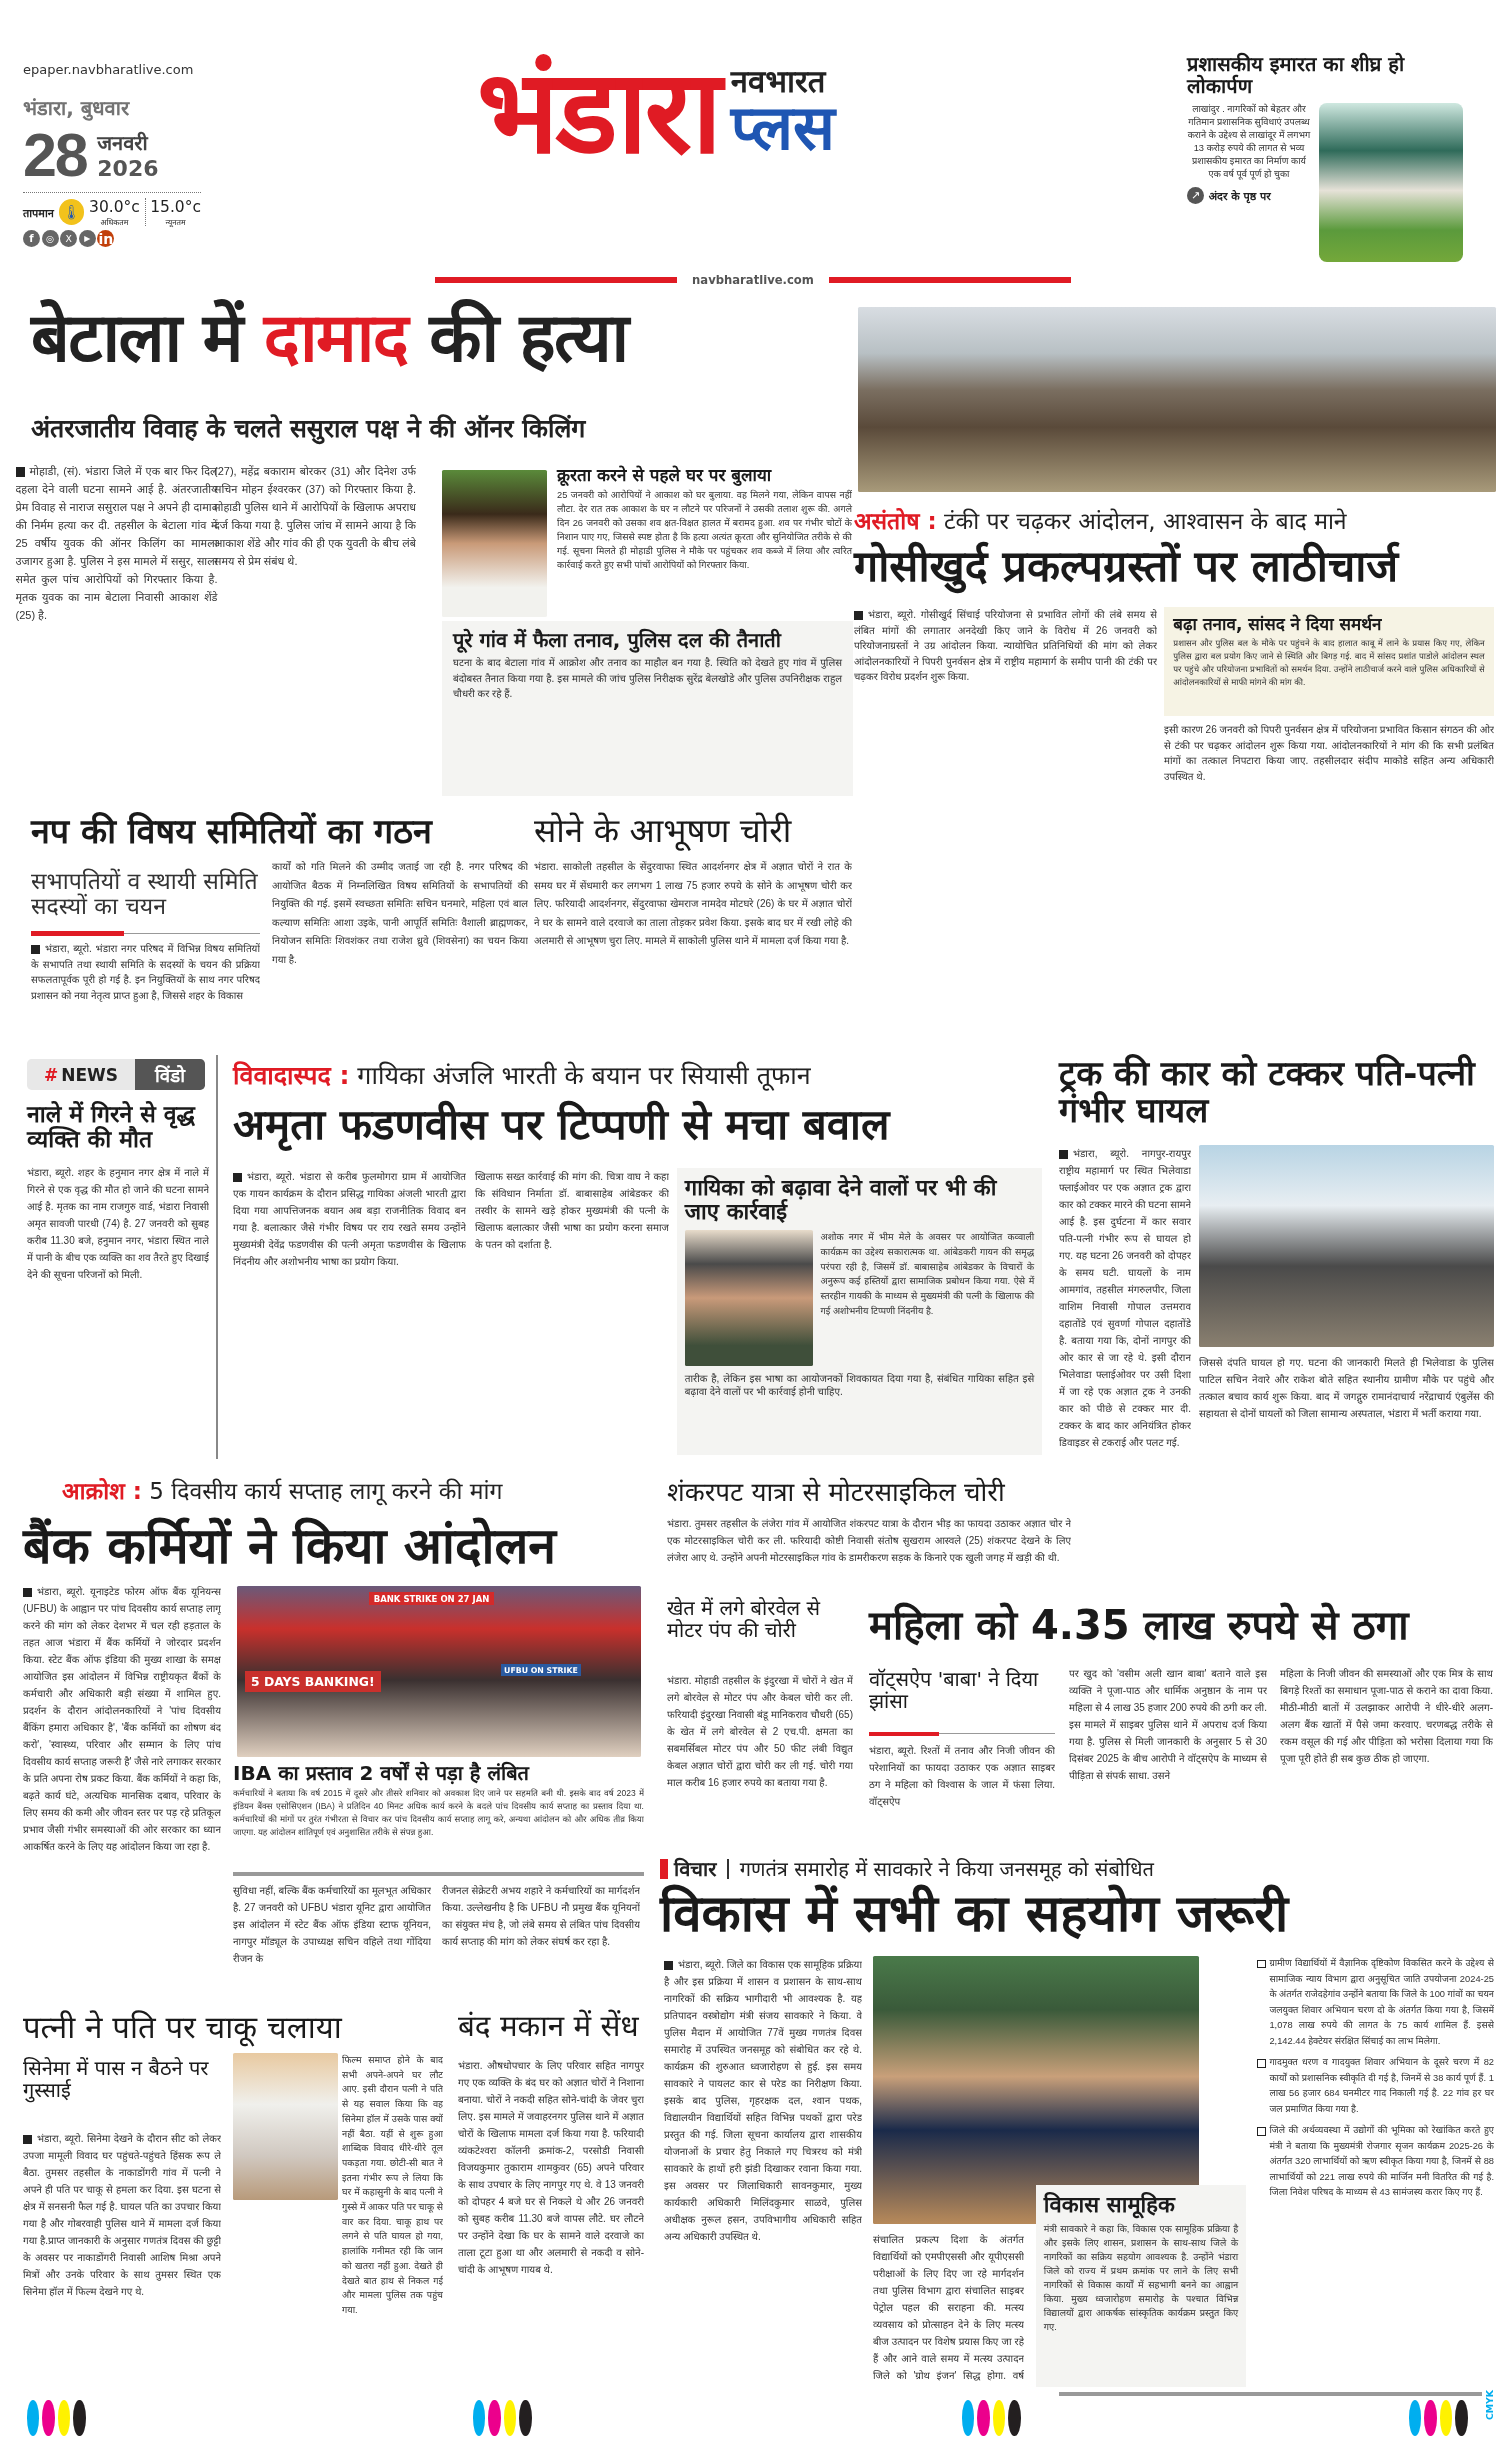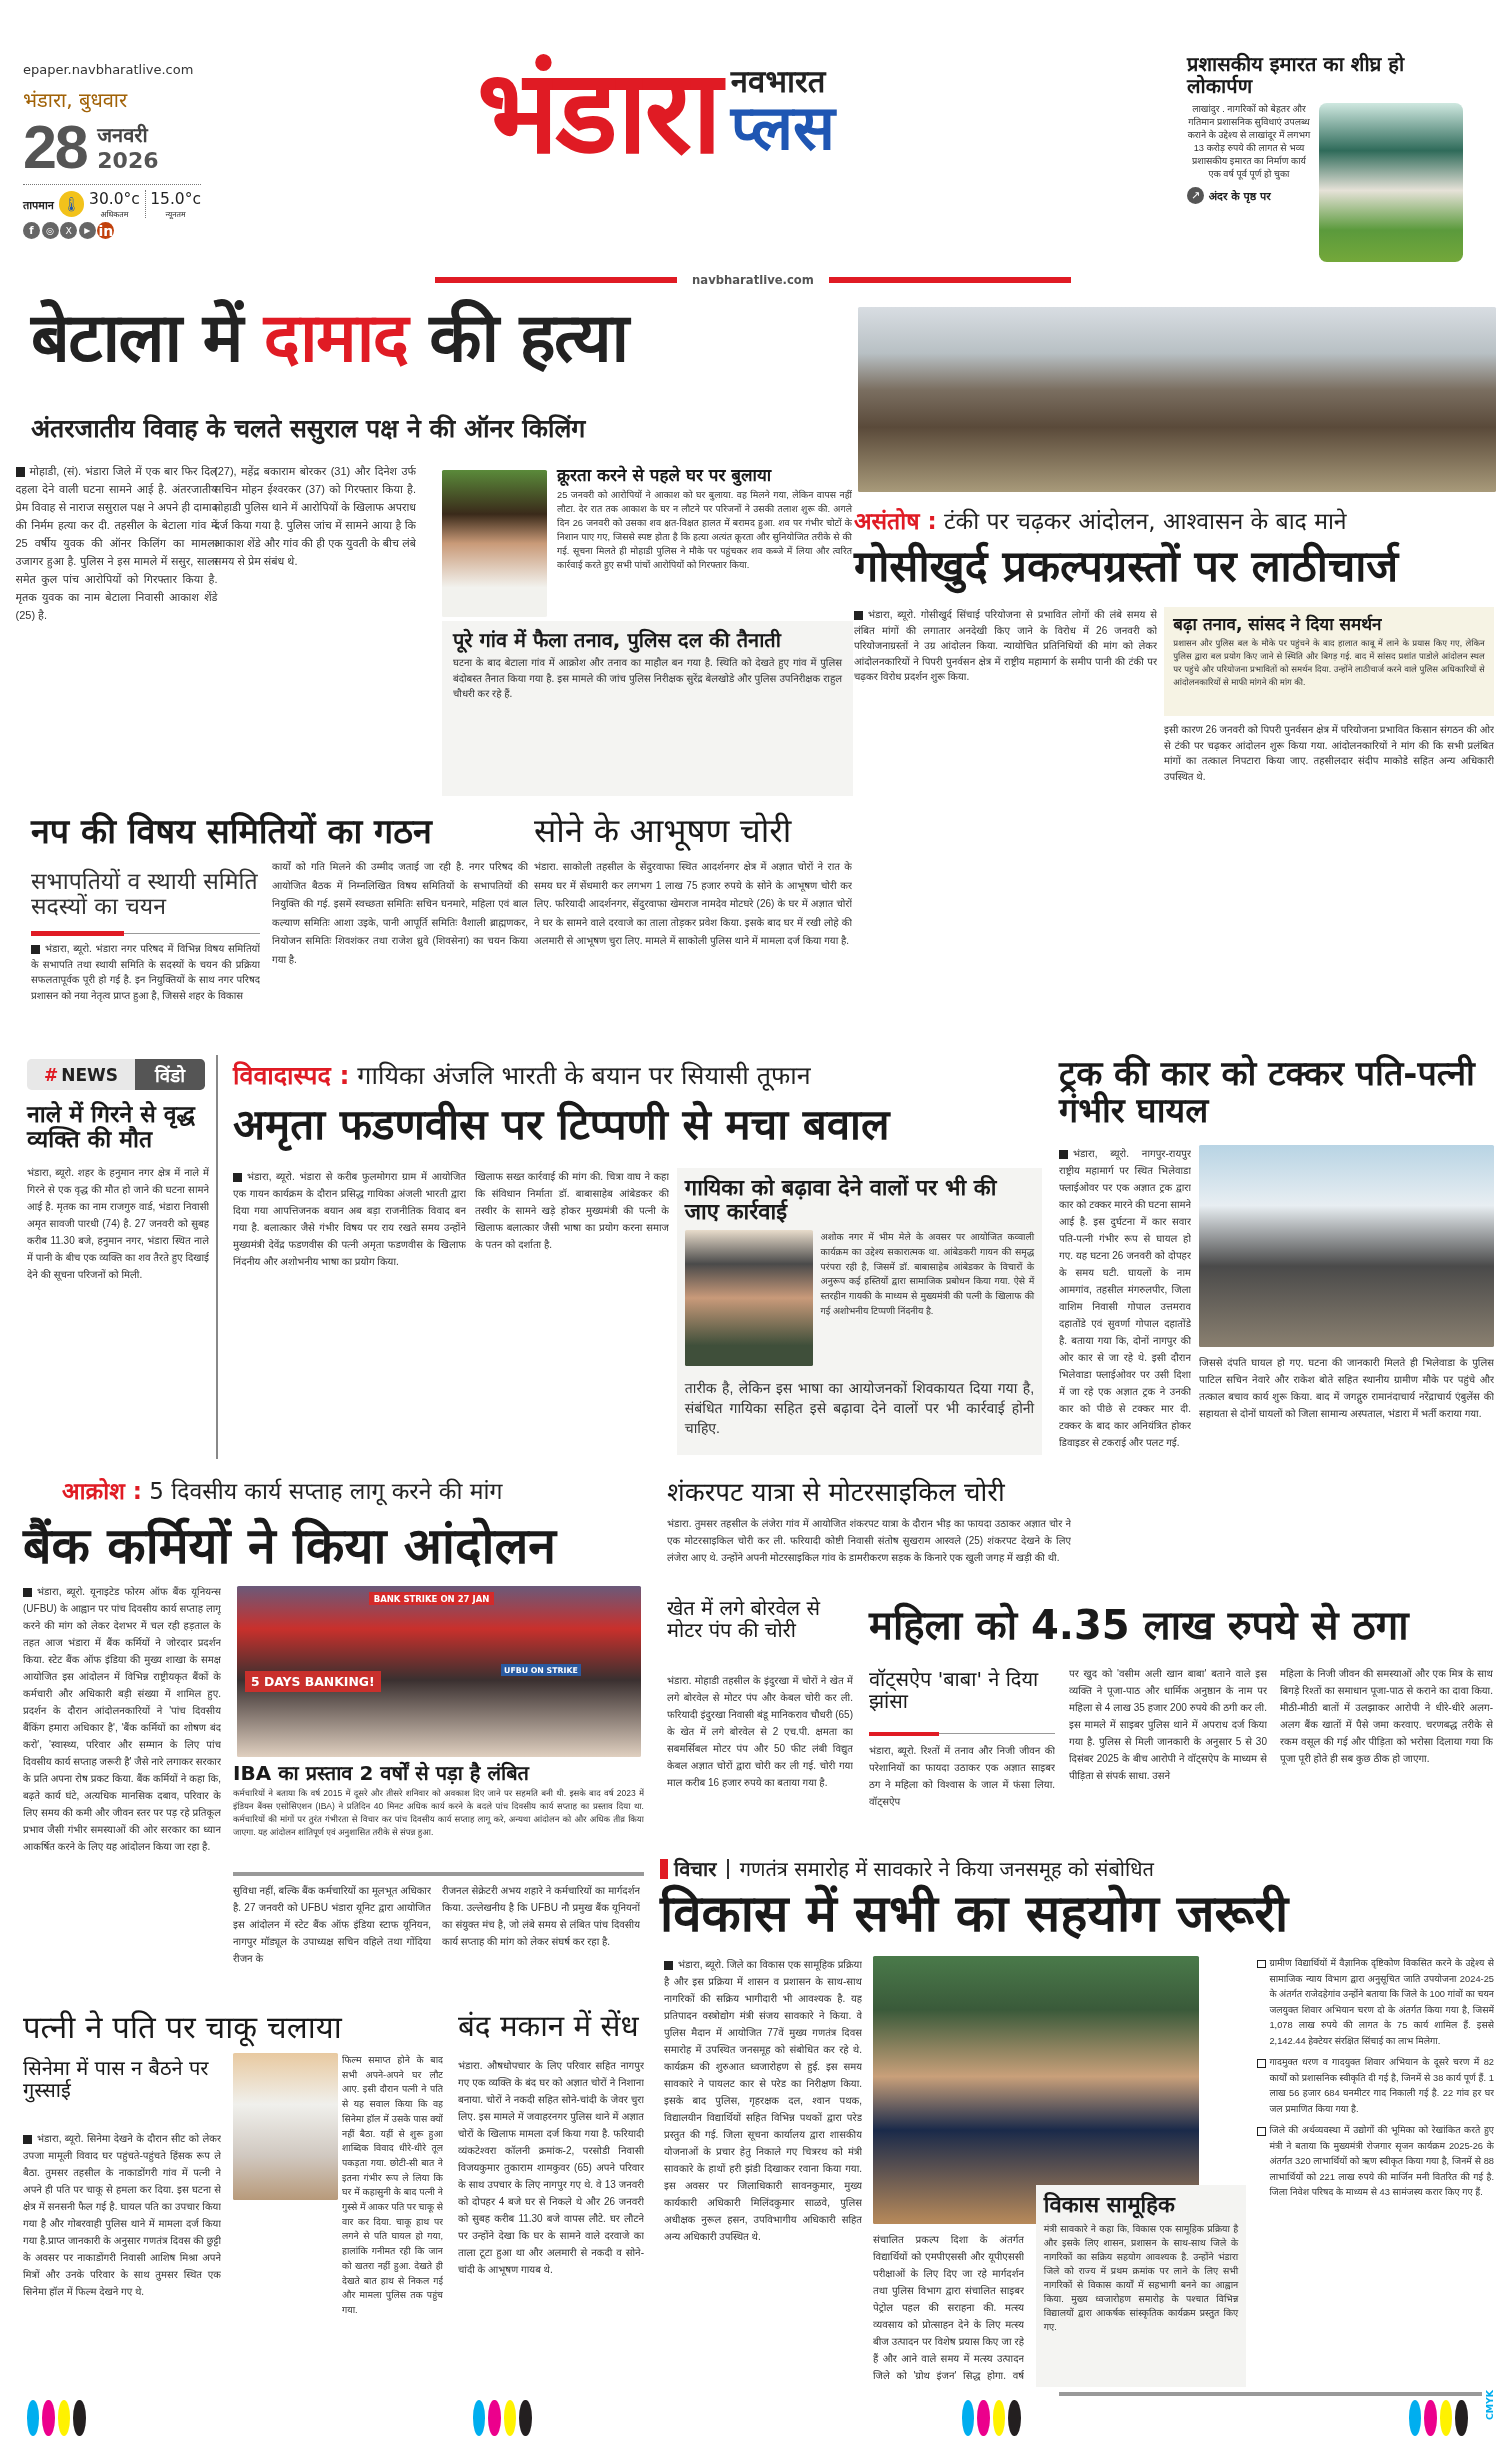--- a/index.html
+++ b/index.html
@@ -14,21 +14,21 @@
 .greybar{height:6.2px;background:#999}
 .boxbg{background:#f4f4f2}
 .cmyk{display:flex;gap:3.1px}
 .cmyk span{width:12.4px;height:36px;border-radius:50%}
 </style>
 </head>
 <body>
 
 <div class="abs" style="left:23px;top:62px;width:178px">
   <div style="font-size:13px;color:#333">epaper.navbharatlive.com</div>
-  <div style="font-size:20px;font-weight:normal;color:#a16207;margin-top:9px">भंडारा, बुधवार</div>
+  <div style="font-size:20px;font-weight:bold;color:#737373;margin-top:17px">भंडारा, बुधवार</div>
   <div style="display:flex;align-items:center;margin-top:1.6px">
     <div style="font-size:61px;font-weight:bold;color:#555;line-height:65px;letter-spacing:-2.3px;font-family:'Liberation Sans',sans-serif">28</div>
     <div style="margin-left:11px">
       <div style="font-size:20px;font-weight:bold;color:#444">जनवरी</div>
       <div style="font-size:22px;font-weight:bold;color:#555">2026</div>
     </div>
   </div>
   <div style="border-top:1.6px dotted #777;margin-top:4.7px;padding-top:4.7px;display:flex;align-items:center;gap:4.7px;font-size:9.3px">
     <span style="font-weight:bold;font-size:11px">तापमान</span>
     <span style="width:26px;height:26px;border-radius:50%;background:#f2c21b;display:inline-flex;align-items:center;justify-content:center;font-size:14px;color:#1f56b3">🌡</span>
@@ -131,21 +131,21 @@
 </div>
 <div class="abs hl" style="left:233px;top:1102px;font-size:42px;white-space:nowrap">अमृता फडणवीस पर टिप्पणी से मचा बवाल</div>
 <div class="abs txt" style="left:233px;top:1168px;width:233px;height:287px;overflow:hidden;font-size:10px;line-height:17px"><span class="sq"></span><span>भंडारा, ब्यूरो. भंडारा से करीब फुलमोगरा ग्राम में आयोजित एक गायन कार्यक्रम के दौरान प्रसिद्ध गायिका अंजली भारती द्वारा दिया गया आपत्तिजनक बयान अब बड़ा राजनीतिक विवाद बन गया है. बलात्कार जैसे गंभीर विषय पर राय रखते समय उन्होंने मुख्यमंत्री देवेंद्र फडणवीस की पत्नी अमृता फडणवीस के खिलाफ निंदनीय और अशोभनीय भाषा का प्रयोग किया.</span></div>
 <div class="abs txt" style="left:475px;top:1168px;width:194px;height:287px;overflow:hidden;font-size:10px;line-height:17px">खिलाफ सख्त कार्रवाई की मांग की. चित्रा वाघ ने कहा कि संविधान निर्माता डॉ. बाबासाहेब आंबेडकर की तस्वीर के सामने खड़े होकर मुख्यमंत्री की पत्नी के खिलाफ बलात्कार जैसी भाषा का प्रयोग करना समाज के पतन को दर्शाता है.</div>
 <div class="abs boxbg" style="left:677px;top:1168px;width:365px;height:287px;padding:7.8px">
   <div class="hl" style="font-size:22px">गायिका को बढ़ावा देने वालों पर भी की जाए कार्रवाई</div>
   <div style="display:flex;gap:7.8px;margin-top:6.2px">
     <div class="photo" style="width:128px;height:136px;flex:none;background:linear-gradient(180deg,#e8dccb 0,#4a4a4a 25%,#c99a7a 50%,#3f4f3a 85%)"></div>
     <div class="txt" style="font-size:9.3px;line-height:14.7px">अशोक नगर में भीम मेले के अवसर पर आयोजित कव्वाली कार्यक्रम का उद्देश्य सकारात्मक था. आंबेडकरी गायन की समृद्ध परंपरा रही है, जिसमें डॉ. बाबासाहेब आंबेडकर के विचारों के अनुरूप कई हस्तियों द्वारा सामाजिक प्रबोधन किया गया. ऐसे में स्तरहीन गायकी के माध्यम से मुख्यमंत्री की पत्नी के खिलाफ की गई अशोभनीय टिप्पणी निंदनीय है.</div>
   </div>
-  <div class="txt" style="font-size:14px;line-height:20px;margin-top:12px">तारीक है, लेकिन इस भाषा का आयोजनकों शिवकायत दिया गया है, संबंधित गायिका सहित इसे बढ़ावा देने वालों पर भी कार्रवाई होनी चाहिए.</div>
+  <div class="txt" style="font-size:10px;line-height:13px;margin-top:6px">तारीक है, लेकिन इस भाषा का आयोजनकों शिवकायत दिया गया है, संबंधित गायिका सहित इसे बढ़ावा देने वालों पर भी कार्रवाई होनी चाहिए.</div>
 </div>
 
 <div class="abs hl" style="left:1059px;top:1055px;width:435px;font-size:34px">ट्रक की कार को टक्कर पति-पत्नी गंभीर घायल</div>
 <div class="abs txt" style="left:1059px;top:1145px;width:132px;height:458px;overflow:hidden;font-size:10px;line-height:17px"><span class="sq"></span><span>भंडारा, ब्यूरो. नागपुर-रायपुर राष्ट्रीय महामार्ग पर स्थित भिलेवाडा फ्लाईओवर पर एक अज्ञात ट्रक द्वारा कार को टक्कर मारने की घटना सामने आई है. इस दुर्घटना में कार सवार पति-पत्नी गंभीर रूप से घायल हो गए. यह घटना 26 जनवरी को दोपहर के समय घटी. घायलों के नाम आमगांव, तहसील मंगरुलपीर, जिला वाशिम निवासी गोपाल उत्तमराव दहातोंडे एवं सुवर्णा गोपाल दहातोंडे है. बताया गया कि, दोनों नागपुर की ओर कार से जा रहे थे. इसी दौरान भिलेवाडा फ्लाईओवर पर उसी दिशा में जा रहे एक अज्ञात ट्रक ने उनकी कार को पीछे से टक्कर मार दी. टक्कर के बाद कार अनियंत्रित होकर डिवाइडर से टकराई और पलट गई.</span></div>
 <div class="abs photo" style="left:1199px;top:1145px;width:295px;height:202px;background:linear-gradient(180deg,#b8d4e4 0,#e8eef2 30%,#4a4a4a 60%,#8a8070 100%)"></div>
 <div class="abs txt" style="left:1199px;top:1354px;width:295px;height:140px;overflow:hidden;font-size:10px;line-height:17px">जिससे दंपति घायल हो गए. घटना की जानकारी मिलते ही भिलेवाडा के पुलिस पाटिल सचिन नेवारे और राकेश बोते सहित स्थानीय ग्रामीण मौके पर पहुंचे और तत्काल बचाव कार्य शुरू किया. बाद में जगद्गुरु रामानंदाचार्य नरेंद्राचार्य एंबुलेंस की सहायता से दोनों घायलों को जिला सामान्य अस्पताल, भंडारा में भर्ती कराया गया.</div>
 
 <div class="abs" style="left:62px;top:1474px;font-size:23px;white-space:nowrap;font-weight:bold">
   <span class="red">आक्रोश :</span><span style="font-weight:normal"> 5 दिवसीय कार्य सप्ताह लागू करने की मांग</span>
 </div>

